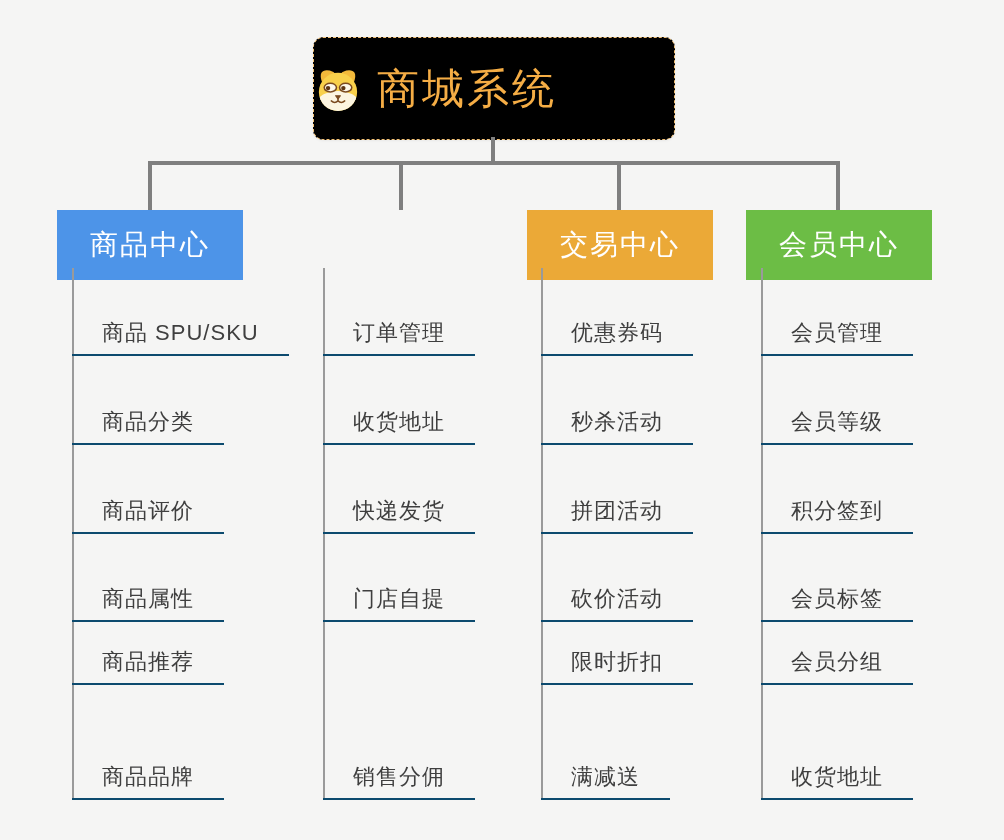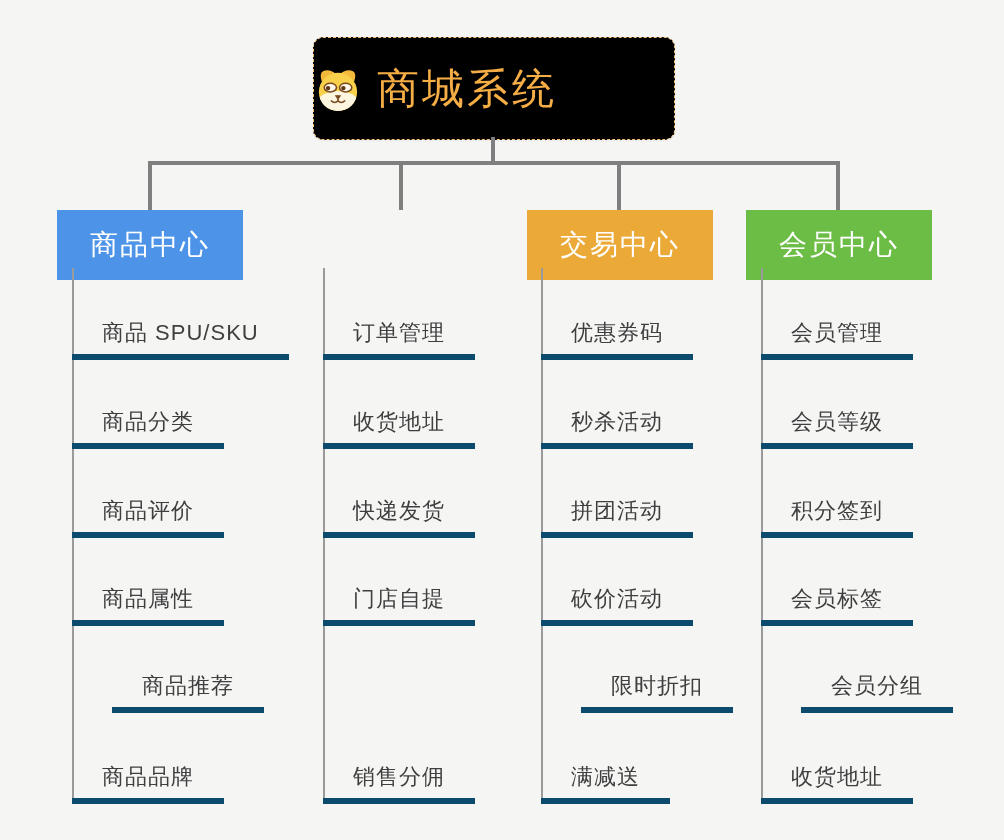--- a/index.html
+++ b/index.html
@@ -42,26 +42,26 @@
   .branch.b3{left:527px;background:#eba937;}
   .branch.b4{left:746px;background:#6cbd45;}
 
   
   .leafline{position:absolute;top:268px;width:2px;height:532px;background:#9a9a9a;}
   .leafline.c1{left:72px;} .leafline.c2{left:323px;} .leafline.c3{left:541px;} .leafline.c4{left:761px;}
 
   .leaf{
     position:absolute;
     font-size:22px;color:#3f3f3f;letter-spacing:1px;line-height:27px;
-    padding:0 30px 8px 30px;border-bottom:6px solid #0c4a6e;
+    padding:0 30px 8px 30px;border-bottom:2px solid #0c4a6e;
     white-space:nowrap;cursor:default;
   }
   .leaf.c1{left:72px;} .leaf.c2{left:323px;} .leaf.c3{left:541px;} .leaf.c4{left:761px;}
   .leaf.r1{top:319px;} .leaf.r2{top:408px;text-align:center;} .leaf.r3{top:497px;}
-  .leaf.r4{top:585px;} .leaf.r5{top:672px;margin-left:40px;} .leaf.r6{top:763px;}
+  .leaf.r4{top:585px;} .leaf.r5{top:648px;} .leaf.r6{top:763px;}
 </style>
 </head>
 <body>
 
 <div class="stage">
 
   <div class="root-node">
     <span class="root-icon">
       <svg viewBox="0 0 50 46" width="48" height="44" aria-hidden="true">
         <path d="M10 15 Q5 2 16 4 Q24 6 22 13 Z" fill="#f2b93b" stroke="#f2b93b" stroke-width="3" stroke-linejoin="round"></path>

